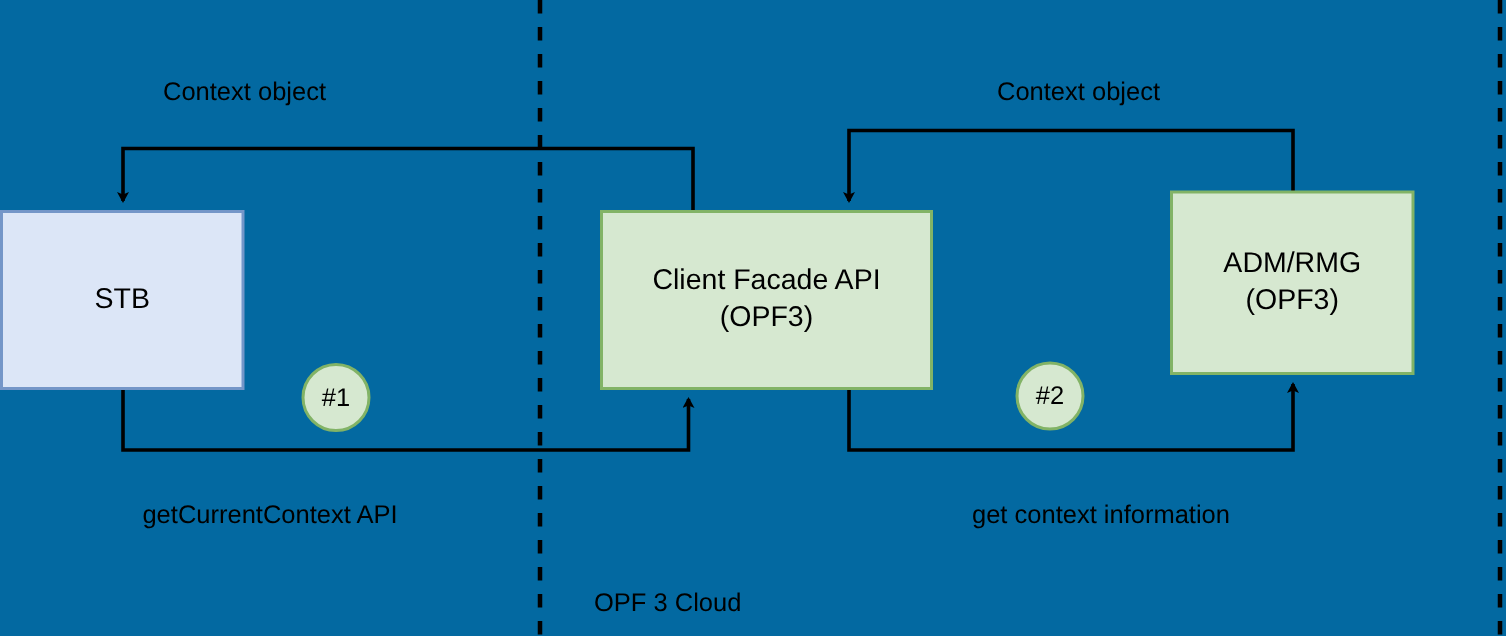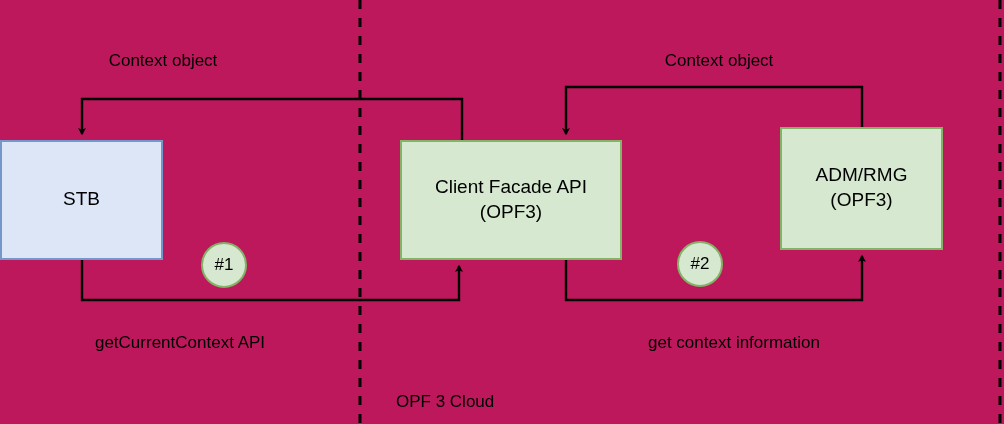--- a/index.html
+++ b/index.html
@@ -11,21 +11,21 @@
   body {
     width: 1004px;
     height: 424px;
     overflow: hidden;
     font-family: "Liberation Sans", sans-serif;
   }
   #diagram-root {
     position: relative;
     width: 1004px;
     height: 424px;
-    background: #be185d;
+    background: #0369a1;
   }
   svg#diagram-svg {
     display: block;
     width: 1004px;
     height: 424px;
   }
   .box-rect {
     stroke-width: 2;
   }
   .box-label {

